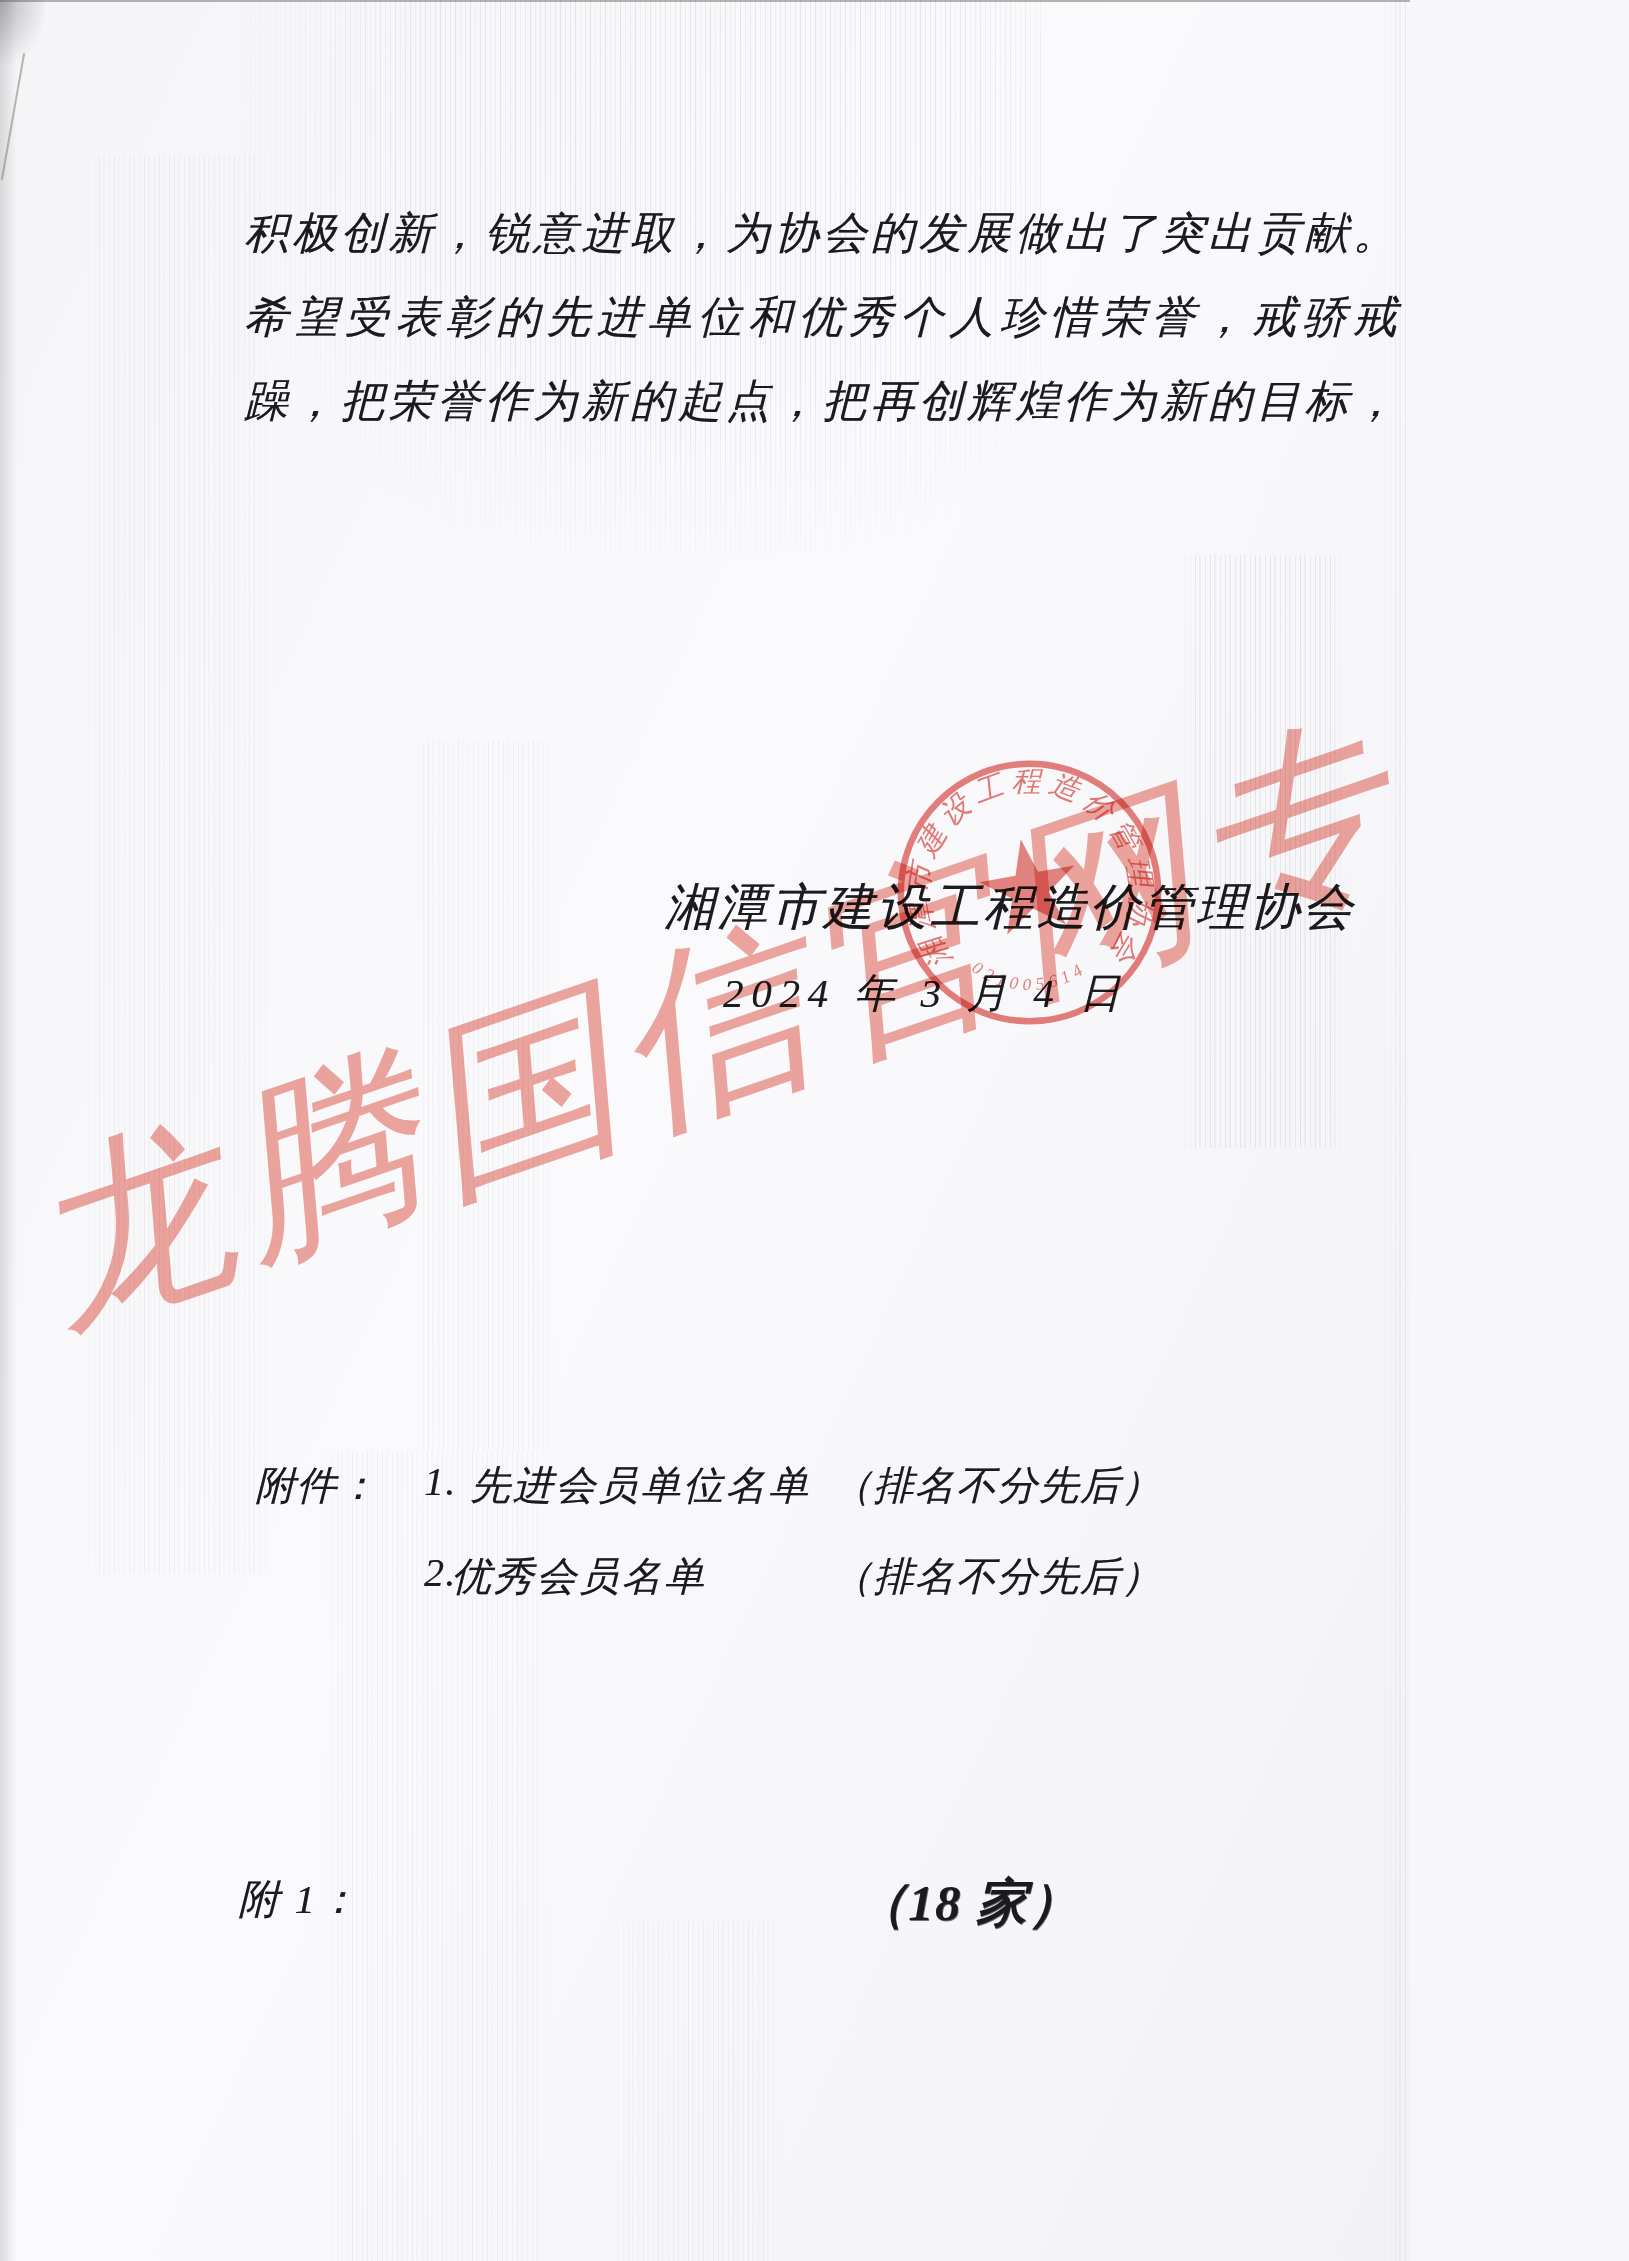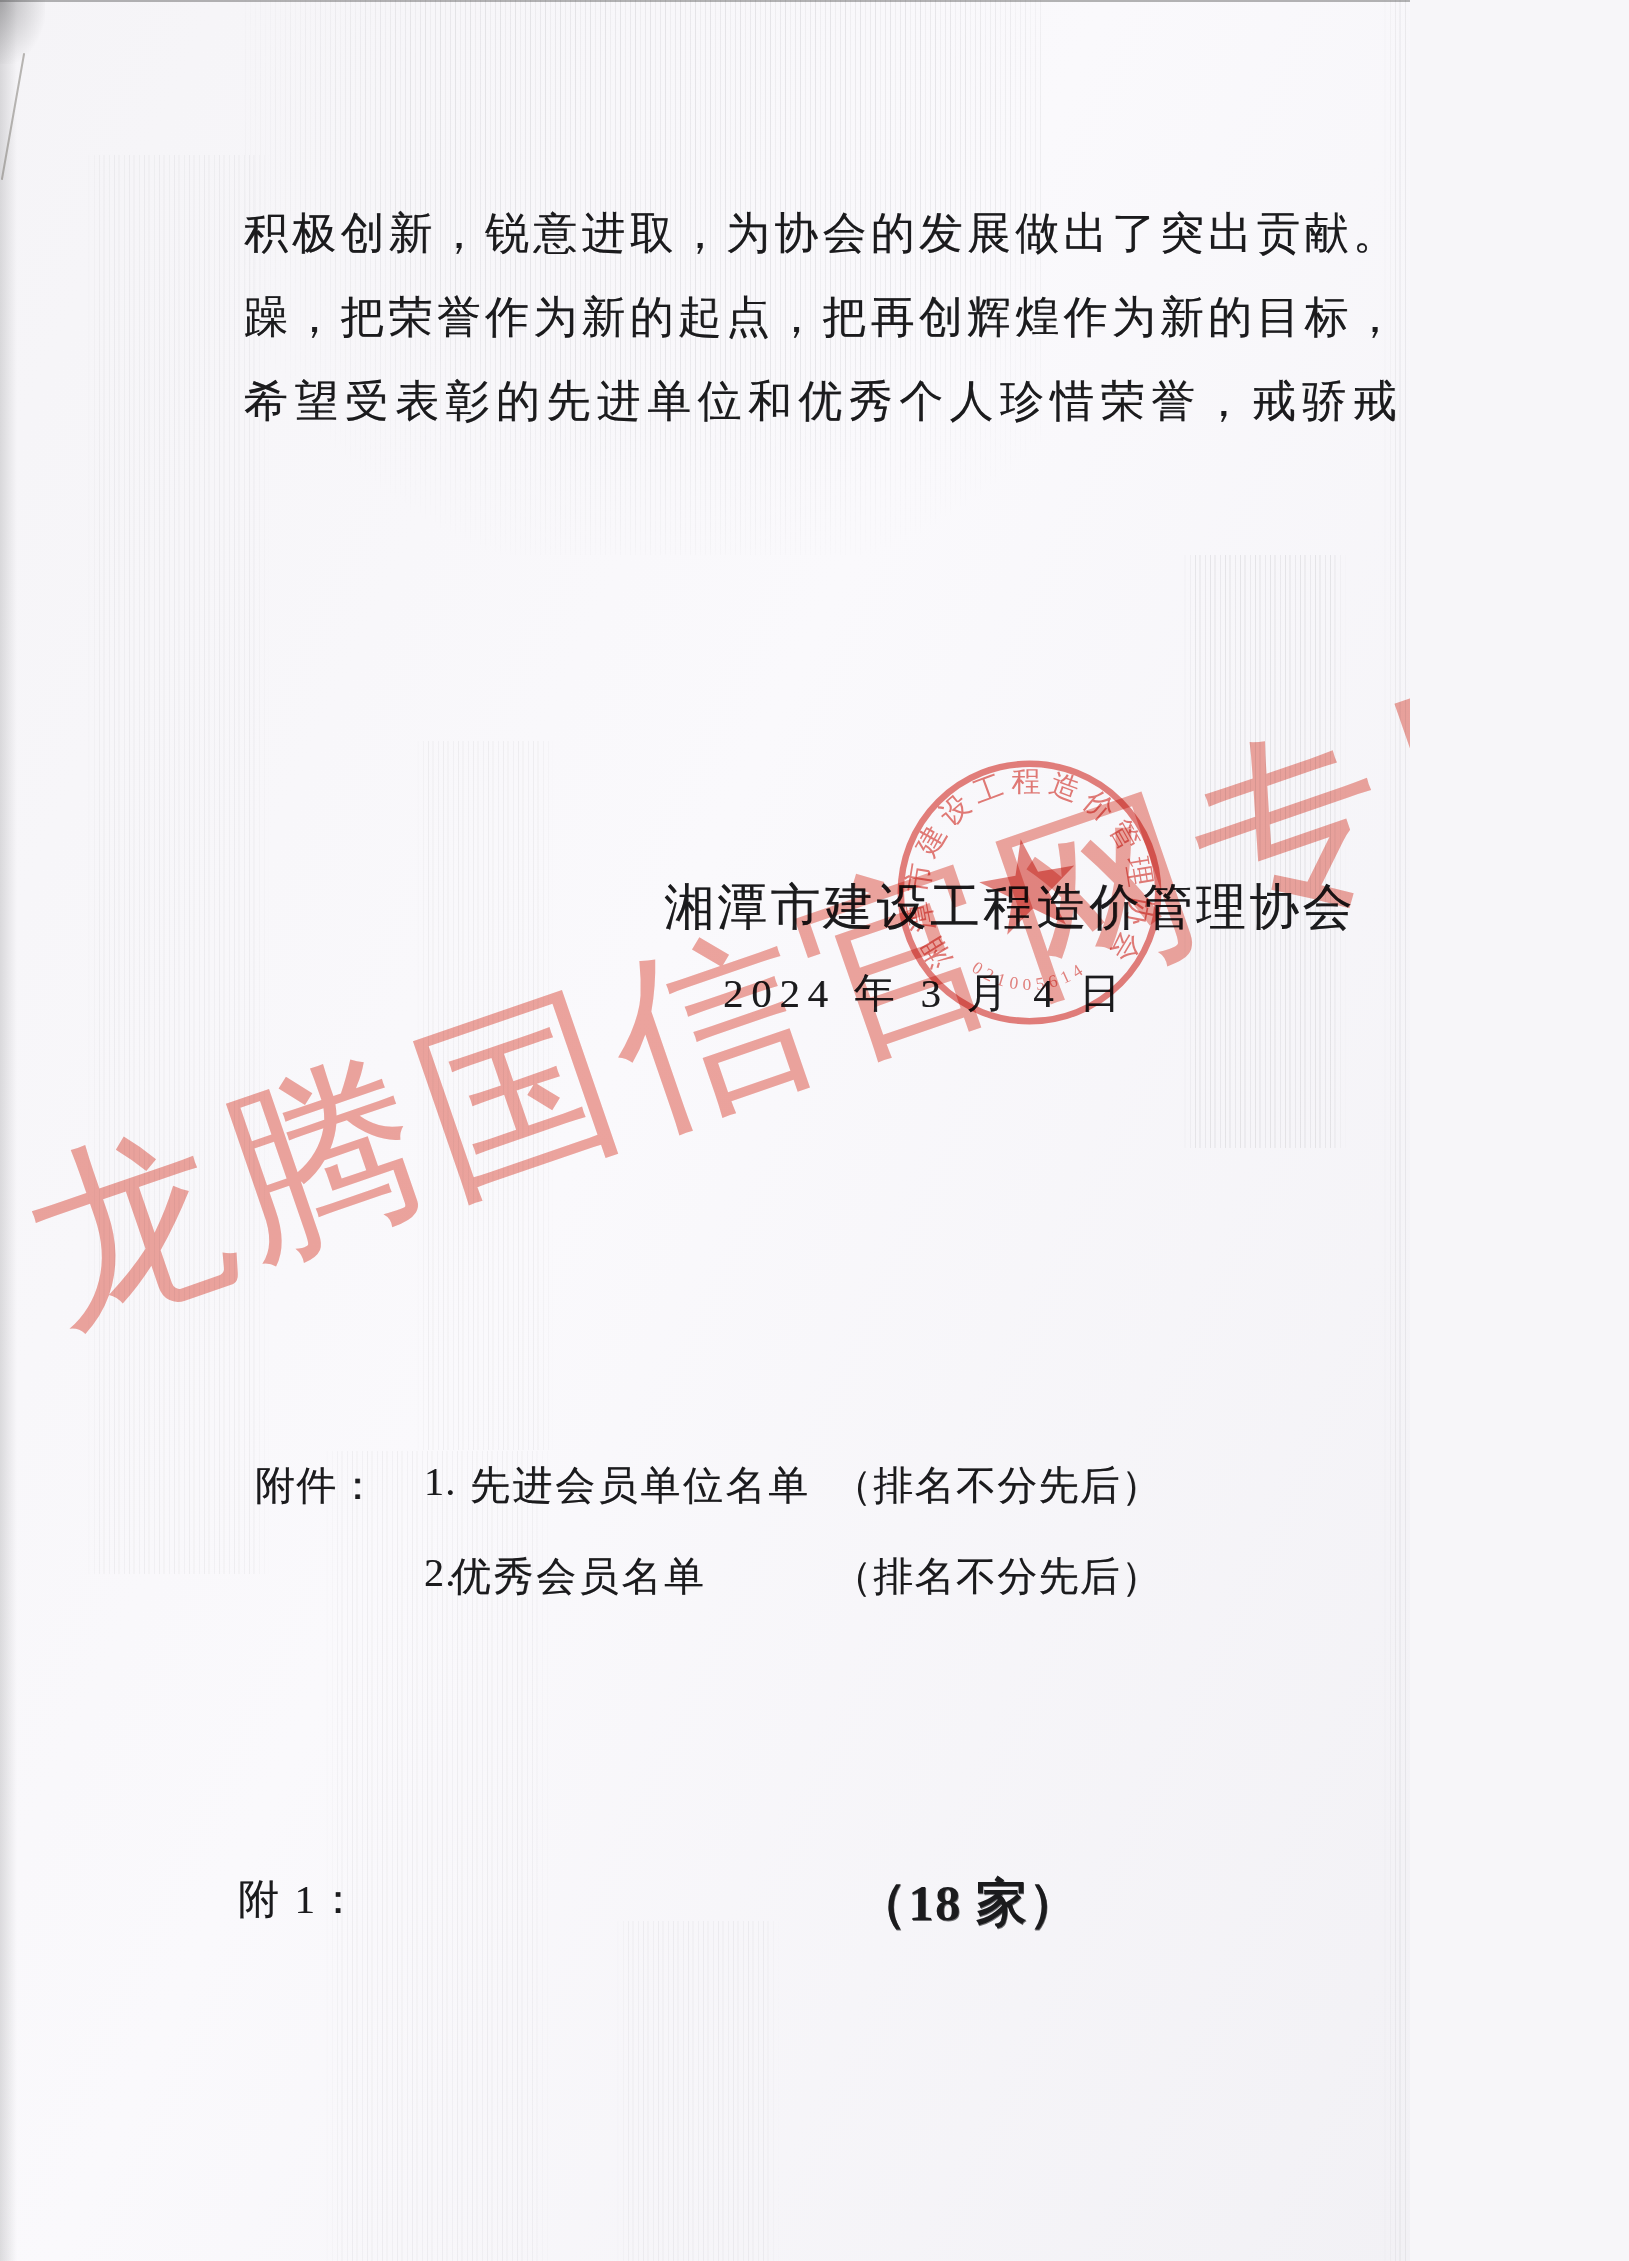--- a/index.html
+++ b/index.html
@@ -5,20 +5,21 @@
   html,body{margin:0;padding:0;}
   body{
     width:1630px;height:2261px;overflow:hidden;
     font-family:"Liberation Serif","DejaVu Serif",serif;
     background:#f7f6f9;
   }
   #page{
     position:relative;width:1410px;height:2261px;overflow:hidden;
     background:linear-gradient(115deg,#f5f4f7 0%,#faf9fc 45%,#f2f1f5 100%);
     color:#1b1b1d;
+    font-style:italic;
   }
   
   .streaks{
     position:absolute;
     background-image:repeating-linear-gradient(90deg,
       rgba(100,100,104,.17) 0 1.3px, transparent 1.3px 4.5px,
       rgba(100,100,104,.09) 4.5px 5.8px, transparent 5.8px 10.3px,
       rgba(100,100,104,.13) 10.3px 11px, transparent 11px 15px);
     filter:blur(0.3px);
     -webkit-mask:linear-gradient(90deg,transparent 0,#000 10%,#000 90%,transparent 100%);
@@ -112,22 +113,22 @@
   <div class="streaks s-light" id="band-bottomcenter"></div>
   <div class="top-edge"></div>
   <div class="left-edge"></div>
   <div class="corner-smudge"></div>
   <div class="crease"></div>
   <div class="speck" id="speck1"></div>
   <div class="speck" id="speck2"></div>
 
   <div id="body-text">
     <div class="body-line just">积极创新，锐意进取，为协会的发展做出了突出贡献。</div>
+    <div class="body-line just">希望受表彰的先进单位和优秀个人珍惜荣誉，戒骄戒</div>
     <div class="body-line just">躁，把荣誉作为新的起点，把再创辉煌作为新的目标，</div>
-    <div class="body-line just">希望受表彰的先进单位和优秀个人珍惜荣誉，戒骄戒</div>
   </div>
 
   <div id="org-line">湘潭市建设工程造价管理协会</div>
   <div id="date-line">2024 年 3 月 4 日</div>
 
   <svg id="seal" viewBox="0 0 420 420" xmlns="http://www.w3.org/2000/svg">
     <defs>
       <path id="sealArc" d="M 90.5 310.3 A 156 156 0 1 1 329.5 310.3" fill="none"></path>
       <path id="sealBottom" d="M 113.6 324.9 A 150 150 0 0 0 306.4 324.9" fill="none"></path>
     </defs>

